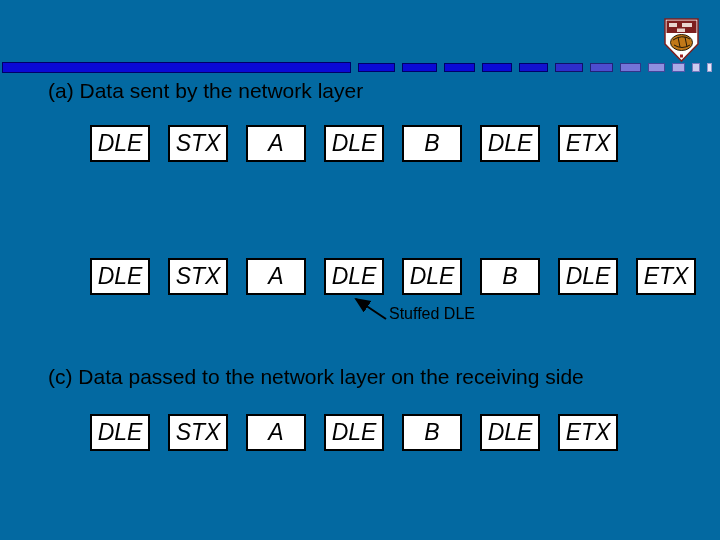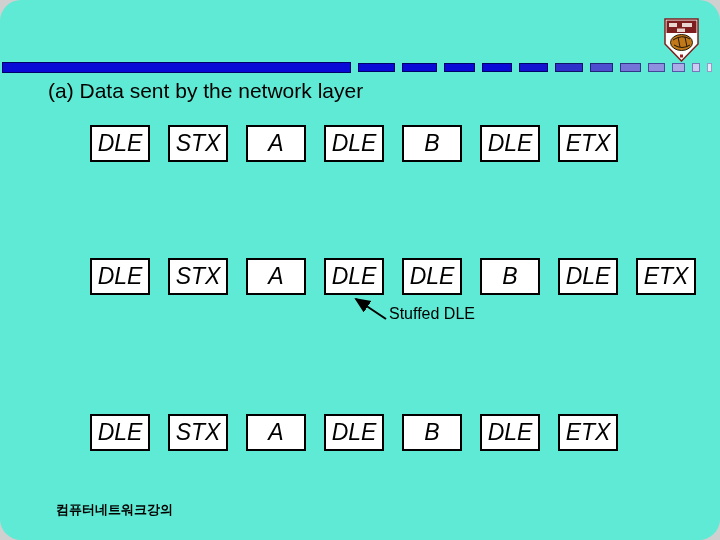--- a/index.html
+++ b/index.html
@@ -1,20 +1,19 @@
 <!DOCTYPE html>
 <html><head>
 <meta charset="utf-8">
 <style>
   html,body{margin:0;padding:0;background:#d0d0d0;}
   .slide{
-    position:relative;width:720px;height:540px;background:#5eead4;
+    position:relative;width:720px;height:540px;background:#0369a1;
     font-family:"Liberation Sans","DejaVu Sans",sans-serif;color:#000;
     overflow:hidden;
-    border-radius:21px;
   }
   
   .bar-main{
     position:absolute;left:2px;top:62px;width:349px;height:11px;
     box-sizing:border-box;border:1px solid #000066;background:#0a0ad6;
   }
   .bar-dashes{
     position:absolute;left:358px;top:63px;height:9px;
     display:flex;align-items:center;gap:7px;
   }
@@ -105,25 +104,25 @@
   <svg class="arrow-svg" viewBox="0 0 60 32">
     <defs>
       <marker id="ah" markerWidth="9" markerHeight="8" refX="7" refY="3.5" orient="auto">
         <path d="M0,0 L8,3.5 L0,7 Z" fill="#000"></path>
       </marker>
     </defs>
     <line x1="46" y1="27" x2="16" y2="7" stroke="#000" stroke-width="2" marker-end="url(#ah)"></line>
   </svg>
   <div class="stuffed-label">Stuffed DLE</div>
 
+  <div class="section-title title-c">(c) Data passed to the network layer on the receiving side</div>
   <div class="box-row row-c" id="row-c">
       <div class="char-box">DLE</div>
       <div class="char-box">STX</div>
       <div class="char-box">A</div>
       <div class="char-box">DLE</div>
       <div class="char-box">B</div>
       <div class="char-box">DLE</div>
       <div class="char-box">ETX</div>
     </div>
 
-  <div class="footer-label">컴퓨터네트워크강의</div>
 
 </div>
 
 </body></html>

